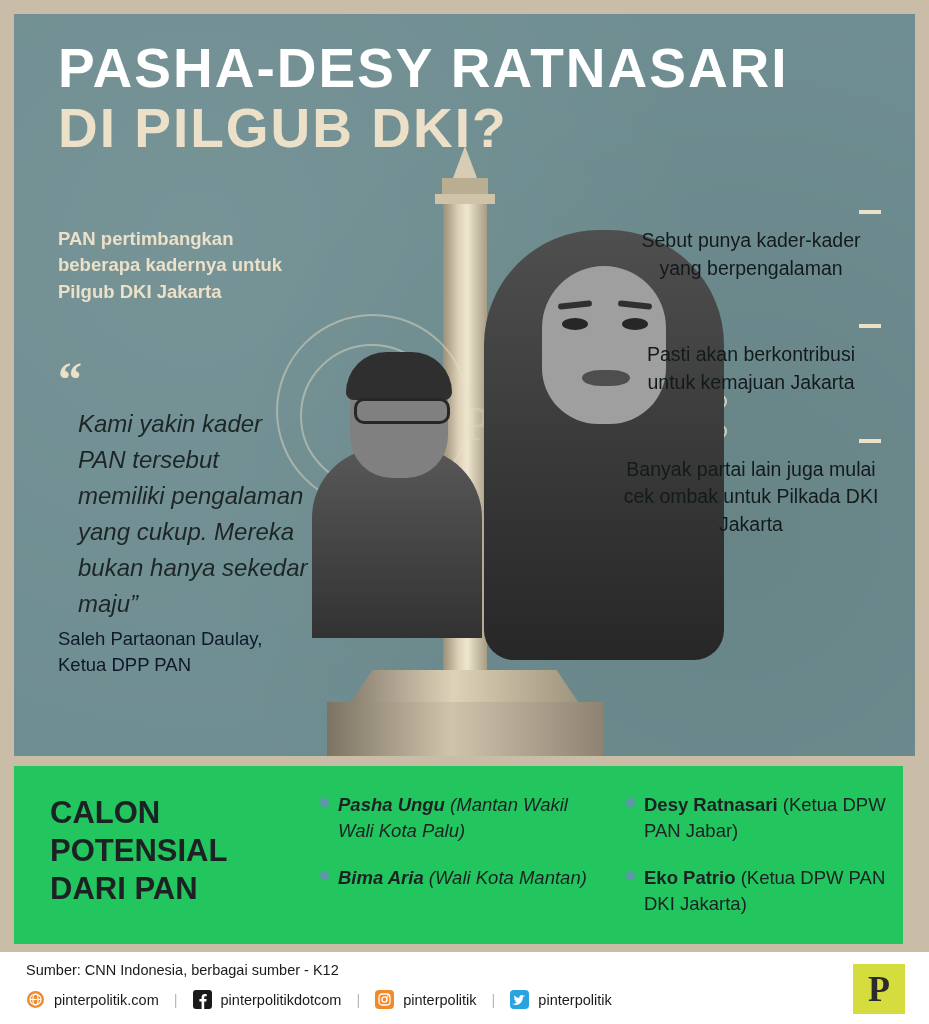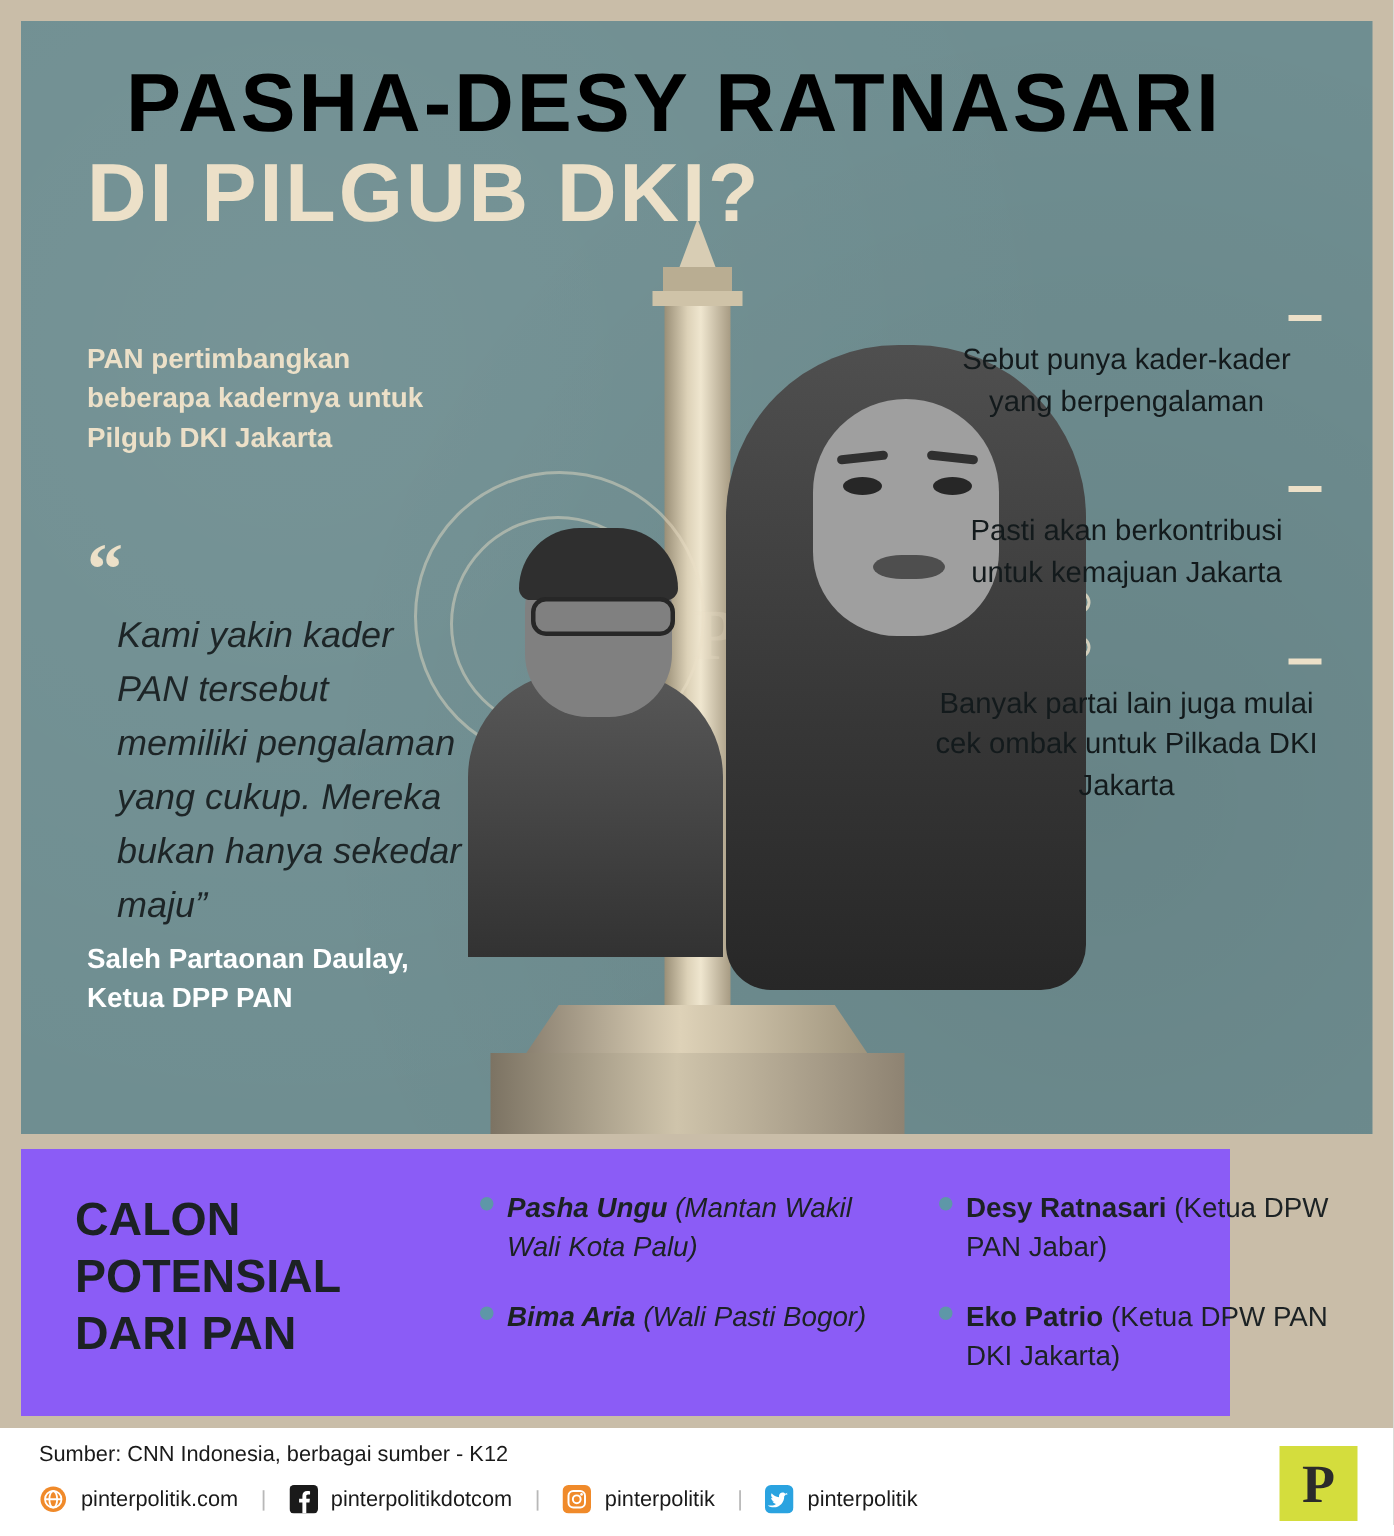--- a/index.html
+++ b/index.html
@@ -43,22 +43,21 @@
     width: 830px;
   }
   .title-line {
     font-weight: bold;
     letter-spacing: 2px;
     line-height: 0.98;
     white-space: nowrap;
   }
   .title-1 {
     font-size: 55px;
-    color: #000000;
-    margin-left: 26px;
+    color: #ffffff;
   }
   .title-2 {
     font-size: 55px;
     color: #ece0c8;
     margin-top: 6px;
   }
   
   .intro {
     position: absolute;
     left: 44px;
@@ -88,23 +87,23 @@
     font-size: 24px;
     font-style: italic;
     line-height: 1.5;
     margin-left: 20px;
   }
   .quote-author {
     position: absolute;
     left: 44px;
     top: 612px;
     width: 240px;
-    color: #ffffff;
+    color: #0f172a;
     font-size: 18.5px;
-    font-weight: bold;
+    font-weight: normal;
     line-height: 1.42;
   }
   
   .right-col {
     position: absolute;
     right: 34px;
     top: 196px;
     width: 260px;
     text-align: center;
   }
@@ -317,23 +316,23 @@
     width: 48px;
     height: 16px;
     background: #4a4f51;
     border-radius: 24px/10px;
   }
   
   .candidates {
     position: absolute;
     left: 14px;
     top: 766px;
-    width: 806px;
+    width: 889px;
     height: 178px;
-    background: #8b5cf6;
+    background: #22c55e;
   }
   .cand-title {
     position: absolute;
     left: 36px;
     top: 28px;
     width: 230px;
     color: #1c2224;
     font-size: 31px;
     font-weight: bold;
     line-height: 1.22;
@@ -495,21 +494,21 @@
   <div class="candidates">
     <div class="cand-title">CALON POTENSIAL DARI PAN</div>
 
     <div class="cand-col cand-col-1">
       <div class="cand-item">
         <span class="cand-bullet"></span>
         <span class="cand-name">Pasha Ungu</span><span class="cand-detail"> (Mantan Wakil Wali Kota Palu)</span>
       </div>
       <div class="cand-item">
         <span class="cand-bullet"></span>
-        <span class="cand-name">Bima Aria</span><span class="cand-detail"> (Wali Pasti Bogor)</span>
+        <span class="cand-name">Bima Aria</span><span class="cand-detail"> (Wali Kota Mantan)</span>
       </div>
     </div>
 
     <div class="cand-col cand-col-2">
       <div class="cand-item">
         <span class="cand-bullet"></span>
         <span class="cand-name">Desy Ratnasari</span><span class="cand-detail"> (Ketua DPW PAN Jabar)</span>
       </div>
       <div class="cand-item">
         <span class="cand-bullet"></span>

